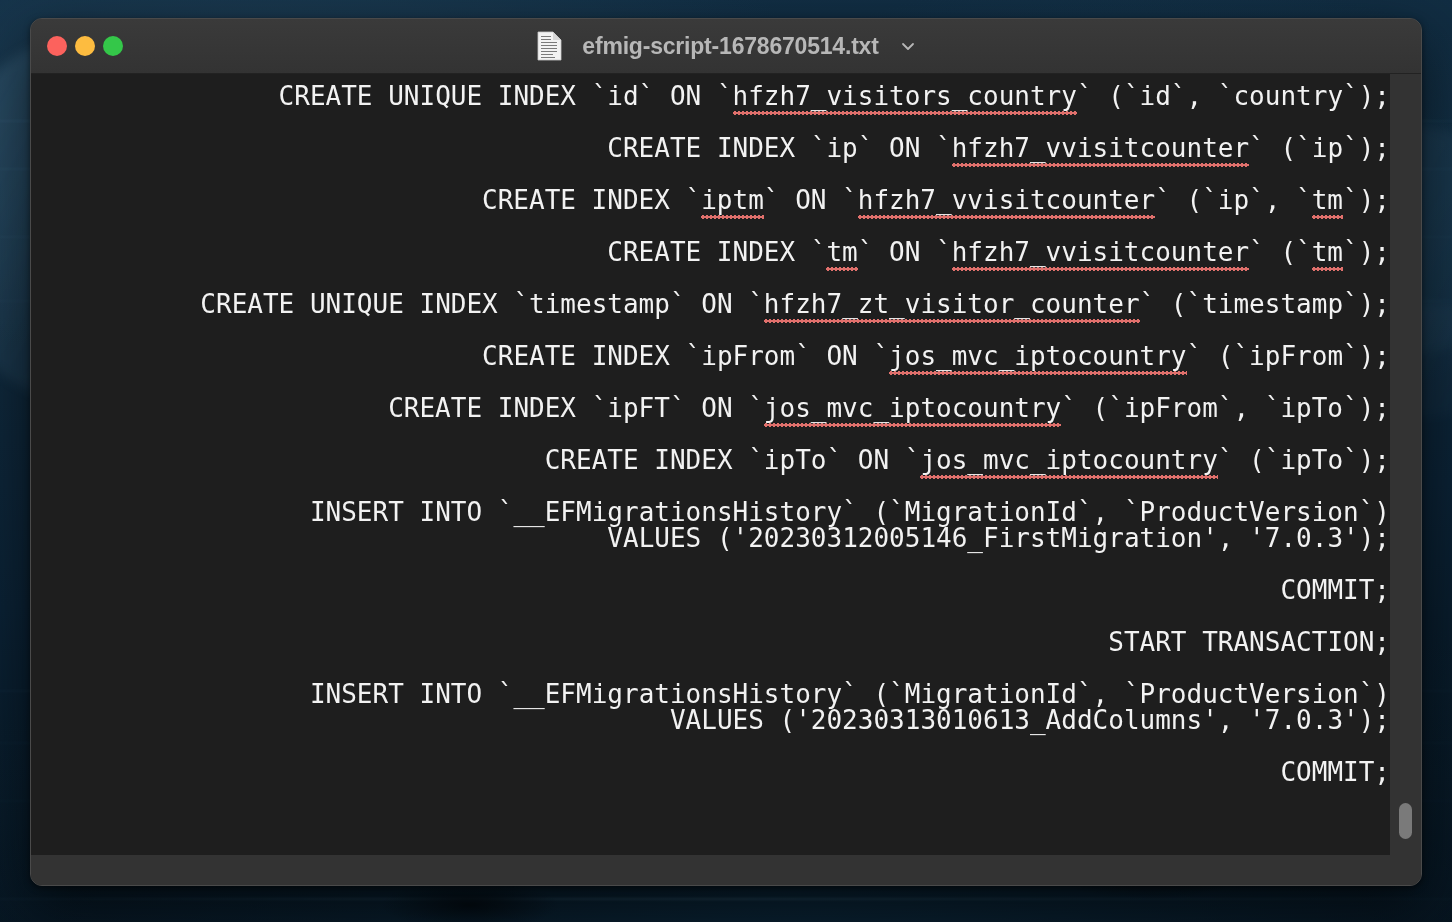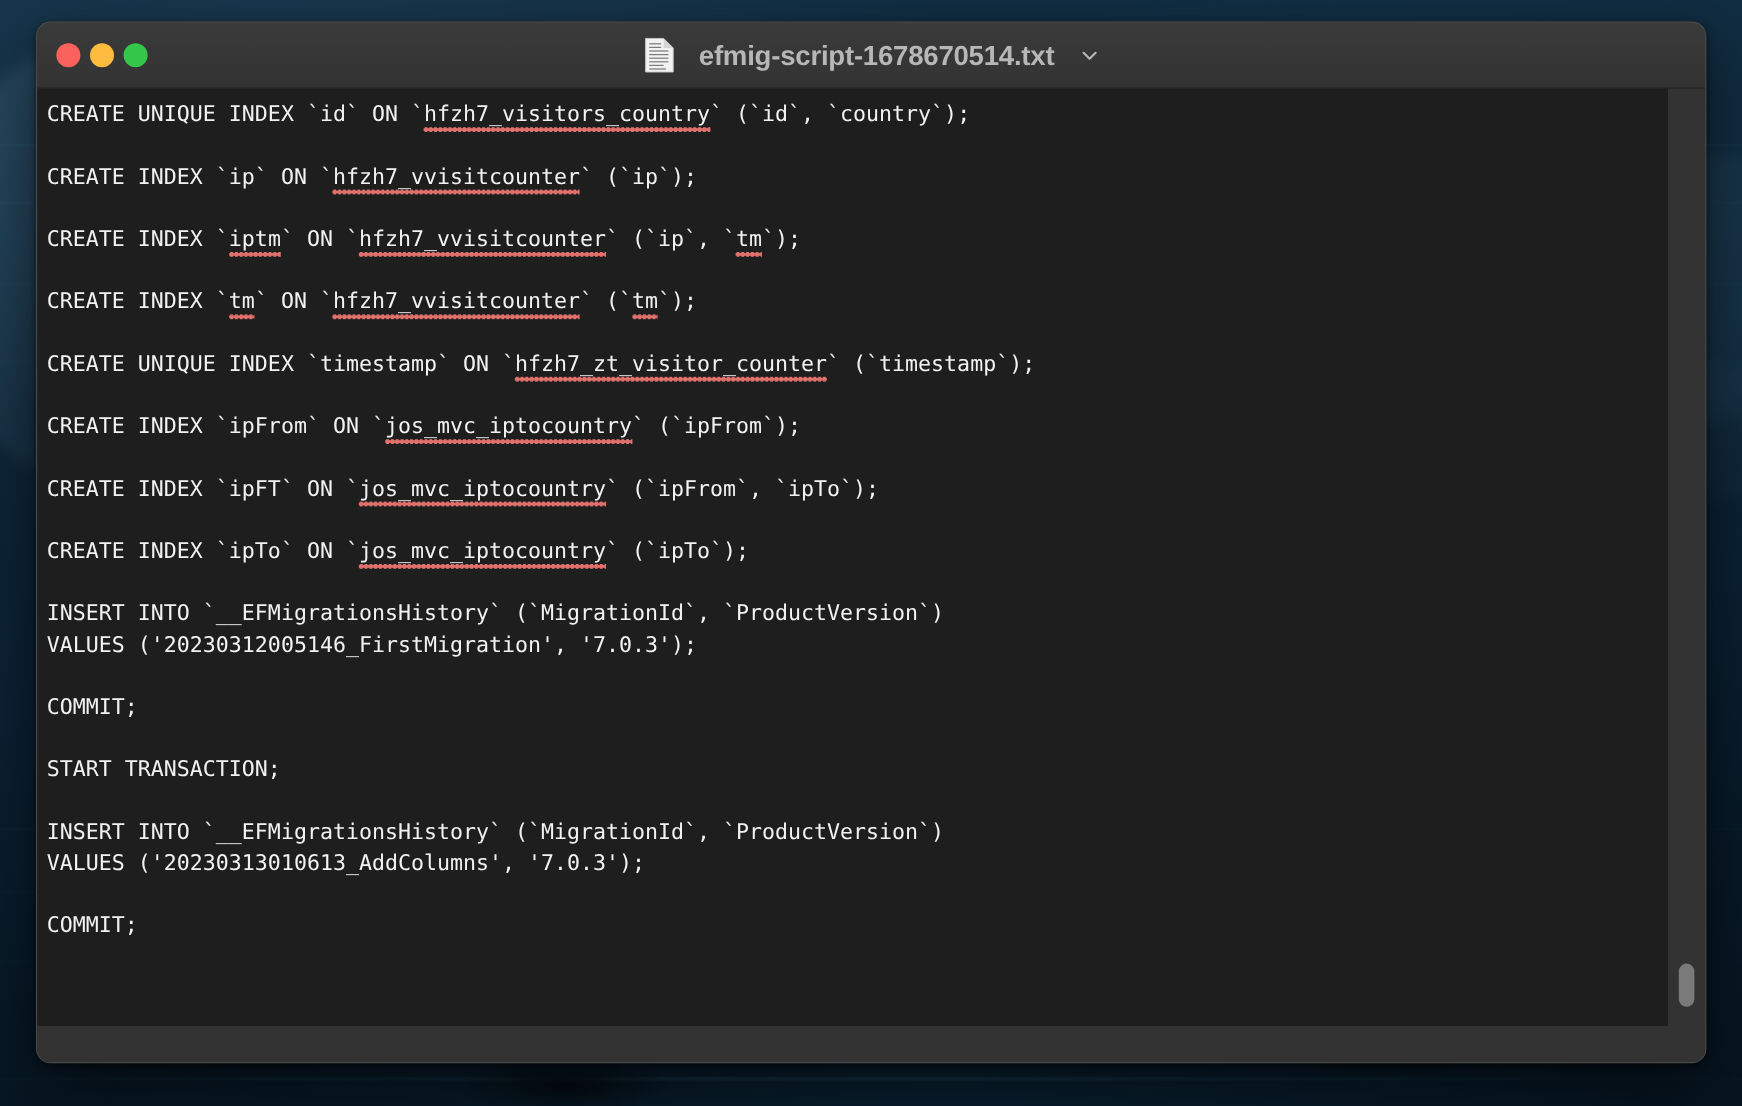--- a/index.html
+++ b/index.html
@@ -136,26 +136,27 @@
     position: absolute;
     left: 0;
     top: 0;
     right: 31px;
     bottom: 30px;
     background: #1e1e1e;
     overflow: hidden;
   }
   #text-content {
     font-family: "DejaVu Sans Mono", "Liberation Mono", monospace;
-    font-size: 18px;
+    font-size: 26px;
     line-height: 26px;
     color: #f2f2f2;
     padding: 9px 0 0 8px;
     white-space: pre;
     letter-spacing: 0px;
+    text-align: right;
   }
   .line { height: 26px; }
   .blank { height: 26px; }
 
   .sp {
     
     background-image: radial-gradient(circle closest-side, #e0706c 100%, transparent 100%);
     background-size: 4px 4px;
     background-repeat: repeat-x;
     background-position: 0 100%;

